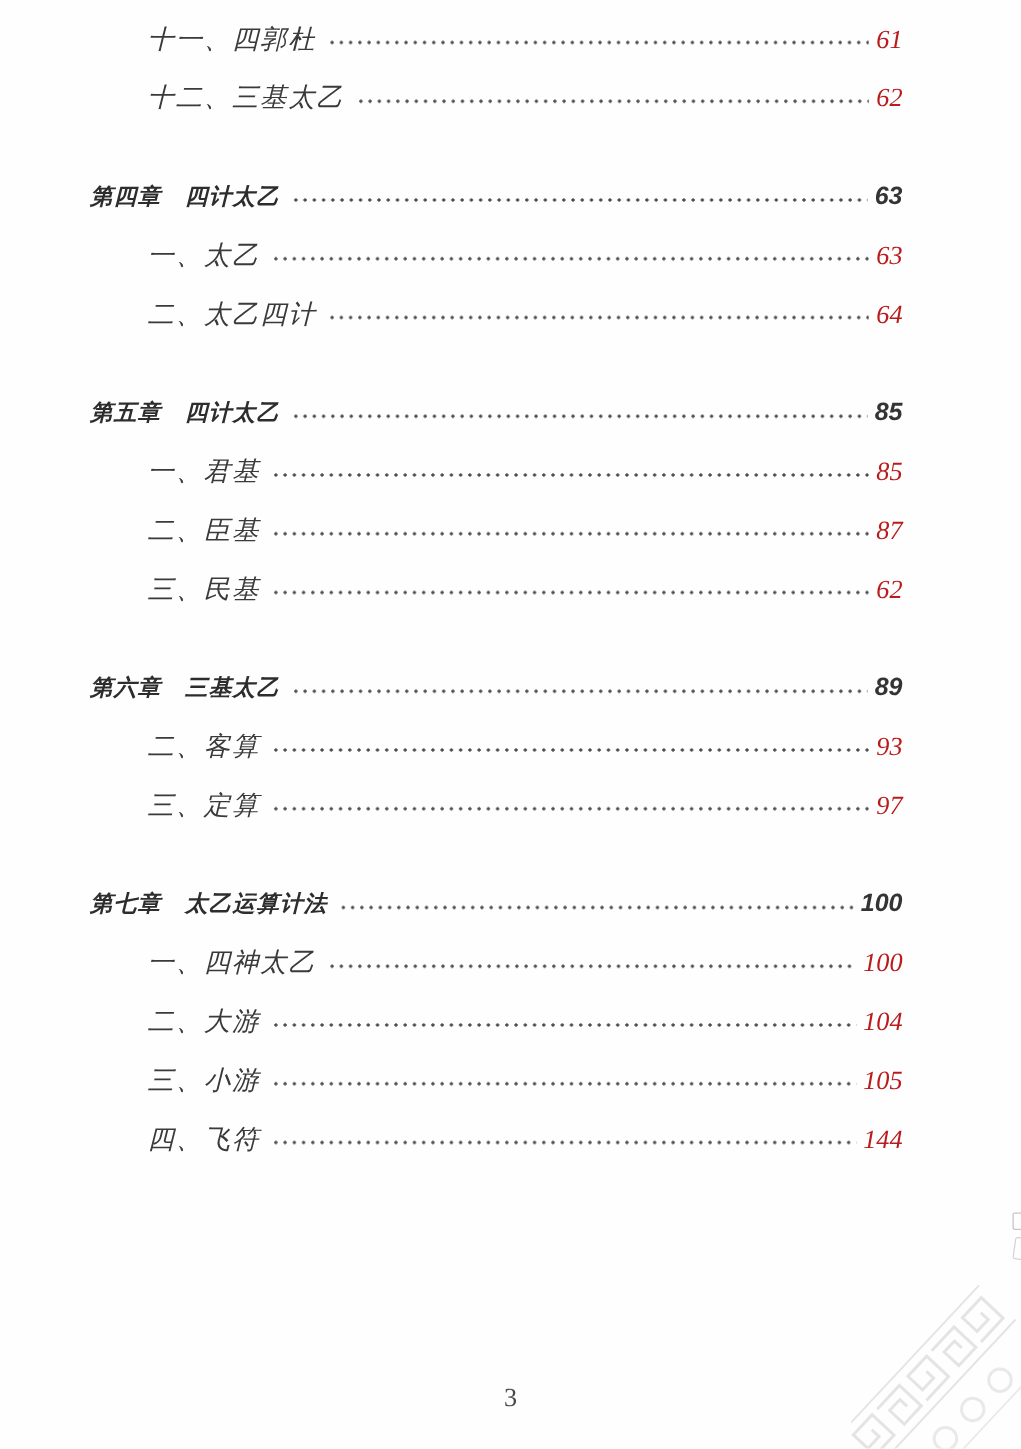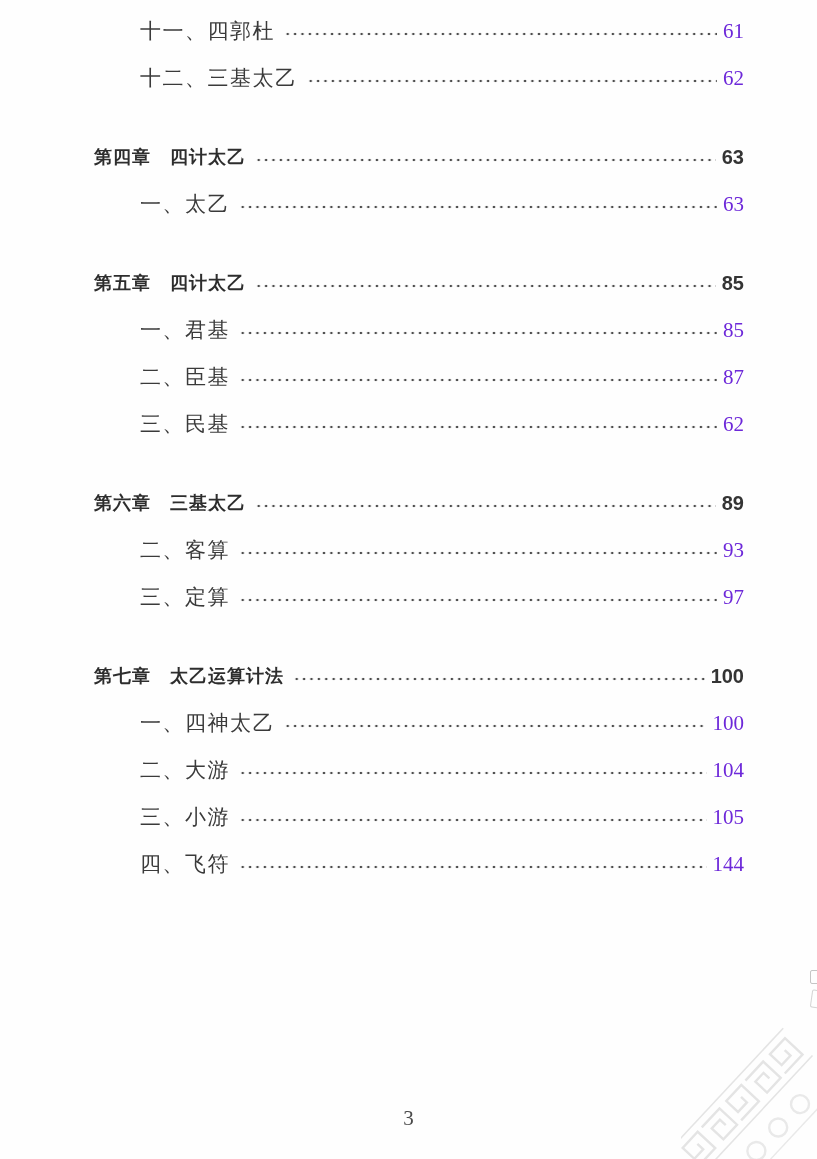--- a/index.html
+++ b/index.html
@@ -10,23 +10,24 @@
   .page {
     position: relative;
     width: 817px;
     height: 1159px;
     background: #fefefe;
     overflow: hidden;
     font-family: "Liberation Serif", serif;
   }
   .content {
     position: absolute;
-    left: 94px;
+    left: 72px;
     top: 16px;
     width: 650px;
+    font-style: italic;
   }
   .section + .section { margin-top: 49px; }
   .row {
     display: flex;
     align-items: center;
     height: 30px;
     margin-bottom: 17px;
   }
   .row.item { padding-left: 46px; }
   .title {
@@ -45,21 +46,21 @@
     flex: 1;
     height: 100%;
     margin: 0 6px 0 9px;
     background-image: radial-gradient(circle, #4d4d4d 1.05px, rgba(0,0,0,0) 1.6px);
     background-size: 7.4px 8px;
     background-repeat: repeat-x;
     background-position: 0 calc(50% + 3px);
   }
   .pg {
     font-size: 21px;
-    color: #6d28d9;
+    color: #b91c1c;
     font-family: "Liberation Serif", serif;
     white-space: nowrap;
   }
   .row.chapter .pg {
     font-family: "Liberation Sans", sans-serif;
     font-size: 20px;
     font-weight: 600;
     color: #343434;
   }
   .footer {
@@ -125,20 +126,25 @@
     <div class="section">
       <div class="row chapter">
         <span class="title">第四章　四计太乙</span>
         <span class="leader"></span>
         <span class="pg">63</span>
       </div>
       <div class="row item">
         <span class="title">一、太乙</span>
         <span class="leader"></span>
         <span class="pg">63</span>
+      </div>
+      <div class="row item">
+        <span class="title">二、太乙四计</span>
+        <span class="leader"></span>
+        <span class="pg">64</span>
       </div>
     </div>
 
     <div class="section">
       <div class="row chapter">
         <span class="title">第五章　四计太乙</span>
         <span class="leader"></span>
         <span class="pg">85</span>
       </div>
       <div class="row item">

